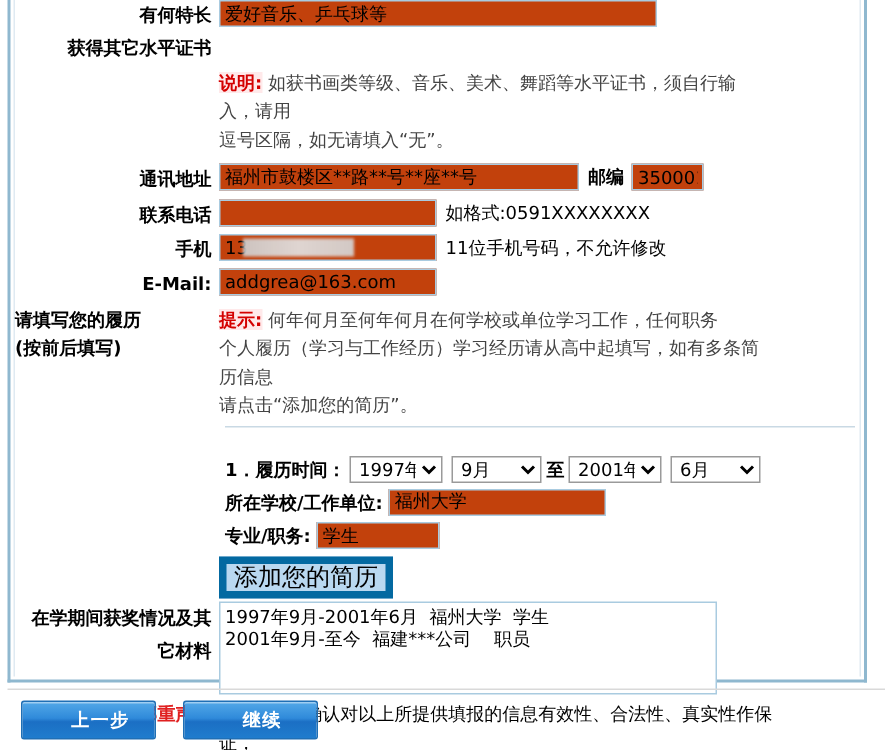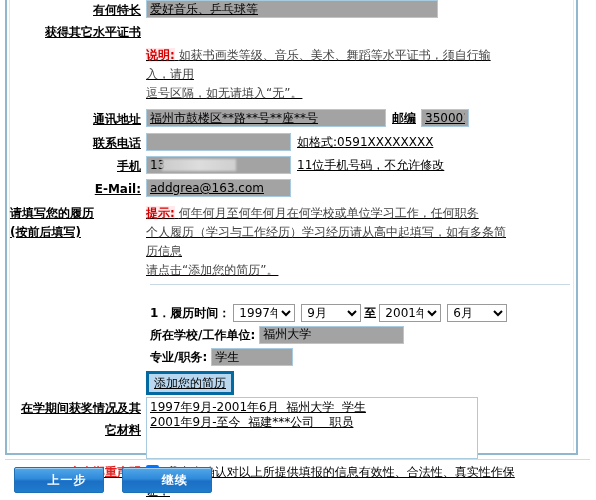--- a/index.html
+++ b/index.html
@@ -50,40 +50,39 @@
   .frm {
     position: absolute;
     left: 0;
     top: 0;
     width: 570px;
   }
   .row {
     display: flex;
     align-items: flex-start;
     margin-bottom: 2px;
-    text-decoration: underline;
   }
   .lbl {
     width: 136px;
     text-align: right;
     padding-right: 5px;
     font-size: 12px;
     line-height: 20px;
     color: #000;
     font-weight: bold;
     box-sizing: border-box;
     white-space: nowrap;
     flex: 0 0 136px;
   }
 
   input.txt {
     font-family: "DejaVu Sans", "Liberation Sans", sans-serif;
     font-size: 12px;
     border: 1px solid #a9cbe0;
-    background: #a3a3a3;
+    background: #c2410c;
     height: 18px;
     line-height: 18px;
     padding: 0 3px;
     box-sizing: border-box;
     color: #000;
     outline: none;
   }
   .w-long { width: 292px; }
   .w-addr { width: 240px; }
   .w-post { width: 48px; }
@@ -140,23 +139,23 @@
     margin: 0 3px;
     color: #000;
     padding: 0 1px;
   }
   .sel-yr { width: 62px; }
   .sel-mo { width: 60px; }
 
   .addbtn {
     display: inline-block;
     background: #b9d8f0;
-    border: 3px solid #0369a1;
-    color: #000;
-    font-size: 12px;
+    border: 5px solid #0369a1;
+    color: #000;
+    font-size: 16px;
     line-height: 16px;
     padding: 1px 5px;
     cursor: pointer;
     font-family: "DejaVu Sans", "Liberation Sans", sans-serif;
   }
 
   textarea.ta {
     font-family: "DejaVu Sans", "Liberation Sans", sans-serif;
     font-size: 12px;
     width: 332px;

